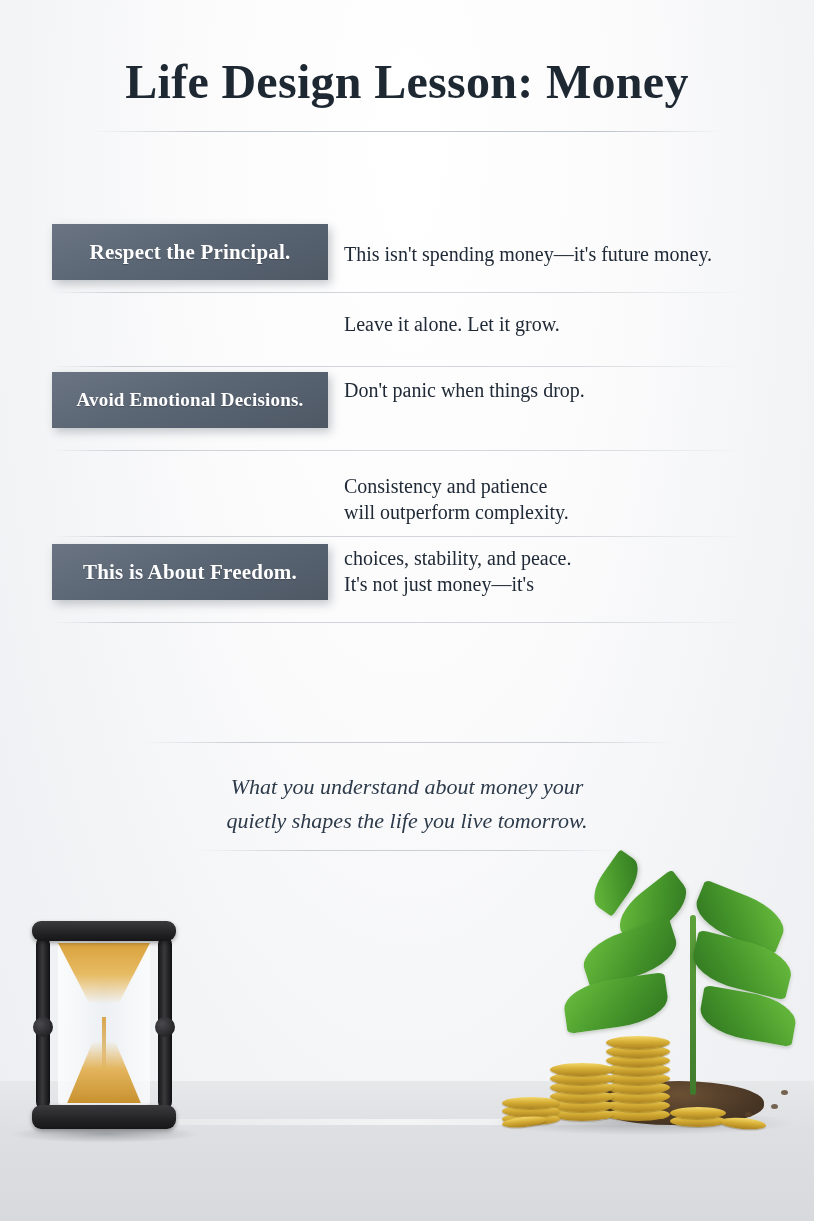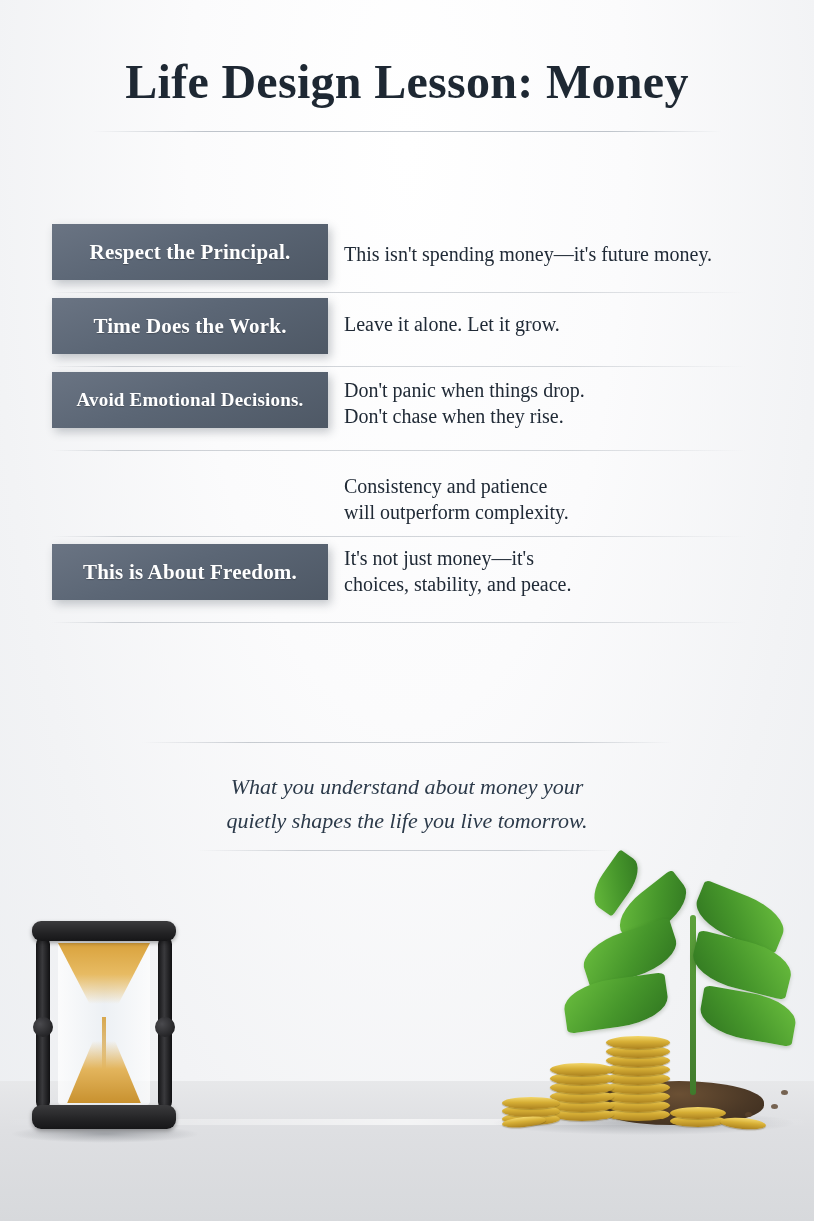--- a/index.html
+++ b/index.html
@@ -327,56 +327,52 @@
       <div class="rule-tab">
         <span class="rule-tab-label">Respect the Principal.</span>
       </div>
       <div class="rule-text one-line" style="top:18px;">
         <span class="line">This isn't spending money—it's future money.</span>
       </div>
       <div class="rule-sep" style="top:68px;"></div>
     </div>
 
     <div class="rule-row" style="height:74px;">
-      <div class="rule-tab">
-        <span class="rule-tab-label">Time Does the Work.</span>
-      </div>
       <div class="rule-text one-line" style="top:14px;">
         <span class="line">Leave it alone. Let it grow.</span>
       </div>
       <div class="rule-sep" style="top:68px;"></div>
     </div>
 
 
     <div class="rule-row" style="height:86px;">
       <div class="rule-tab small">
         <span class="rule-tab-label">Avoid Emotional Decisions.</span>
       </div>
       <div class="rule-text two-line" style="top:6px;">
         <span class="line">Don't panic when things drop.</span>
-        <span class="line">Don't chase when they rise.</span>
       </div>
       <div class="rule-sep" style="top:78px;"></div>
     </div>
 
     <div class="rule-row" style="height:86px;">
       <div class="rule-text two-line" style="top:16px;">
         <span class="line">Consistency and patience</span>
         <span class="line">will outperform complexity.</span>
       </div>
       <div class="rule-sep" style="top:78px;"></div>
     </div>
 
     <div class="rule-row" style="height:86px;">
       <div class="rule-tab">
         <span class="rule-tab-label">This is About Freedom.</span>
       </div>
       <div class="rule-text two-line" style="top:2px;">
+        <span class="line">choices, stability, and peace.</span>
         <span class="line">It's not just money—it's</span>
-        <span class="line">choices, stability, and peace.</span>
       </div>
       <div class="rule-sep" style="top:78px;"></div>
     </div>
 
   </div>
 
   <div class="closing-rule"></div>
   <div class="closing">
     <span class="line">What you understand about money your</span>
     <span class="line">quietly shapes the life you live tomorrow.</span>

